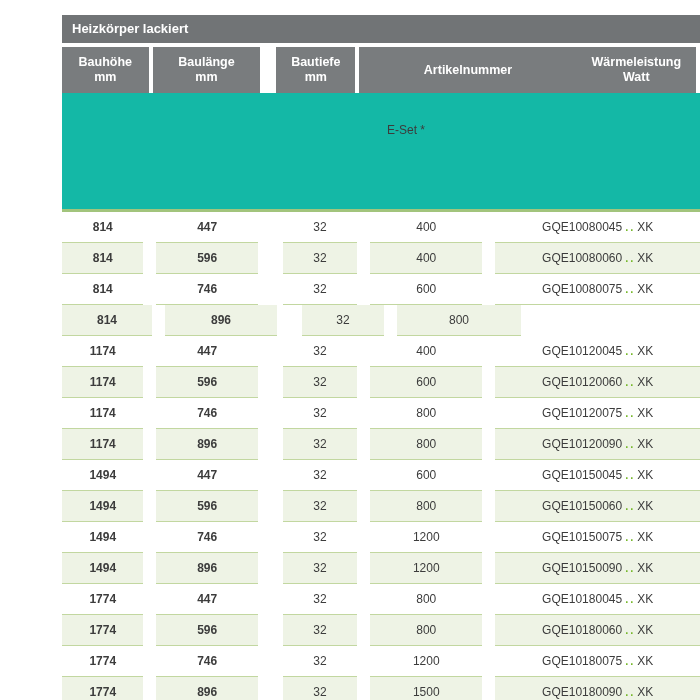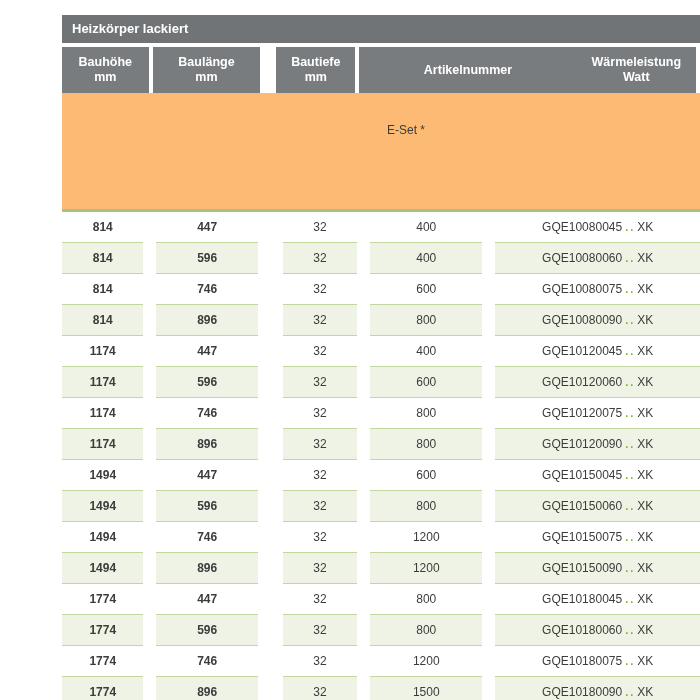--- a/index.html
+++ b/index.html
@@ -23,21 +23,21 @@
     font-weight:bold;font-size:12.5px;line-height:15px;text-align:center;
     box-sizing:border-box;
   }
   .hl:empty{display:none;}
   .c1{width:90px;margin-right:4px;}
   .c2{width:112px;margin-right:16px;}
   .c3{width:82px;margin-right:4px;}
   .c4{width:124px;margin-right:4px;}
   .c5{width:226px;margin-right:0;}
 
-  .subheader{height:116px;position:relative;background:#fdba74;}
+  .subheader{height:116px;position:relative;background:#14b8a6;}
   .eset{
     position:absolute;left:282px;top:30px;width:124px;
     text-align:center;font-size:12px;color:#3c3c3c;
   }
 
   .thickline{height:3px;background:#a2c47c;}
   .bottomline{height:2px;background:#a2c47c;}
 
   .trow{display:flex;height:31px;gap:9px;}
   .trow .cell{
@@ -109,21 +109,20 @@
         <div class="cell c2 bold">746</div>
         <div class="cell c3">32</div>
         <div class="cell c4">600</div>
         <div class="cell c5"><span>GQE10080075</span><span class="dots">..</span><span>XK</span></div>
       </div>
       <div class="trow alt">
         <div class="cell c1 bold">814</div>
         <div class="cell c2 bold">896</div>
         <div class="cell c3">32</div>
         <div class="cell c4">800</div>
-        <div class="cell c5"><span>GQE10080090</span><span class="dots">..</span><span>XK</span></div>
       </div>
       <div class="trow">
         <div class="cell c1 bold">1174</div>
         <div class="cell c2 bold">447</div>
         <div class="cell c3">32</div>
         <div class="cell c4">400</div>
         <div class="cell c5"><span>GQE10120045</span><span class="dots">..</span><span>XK</span></div>
       </div>
       <div class="trow alt">
         <div class="cell c1 bold">1174</div>

